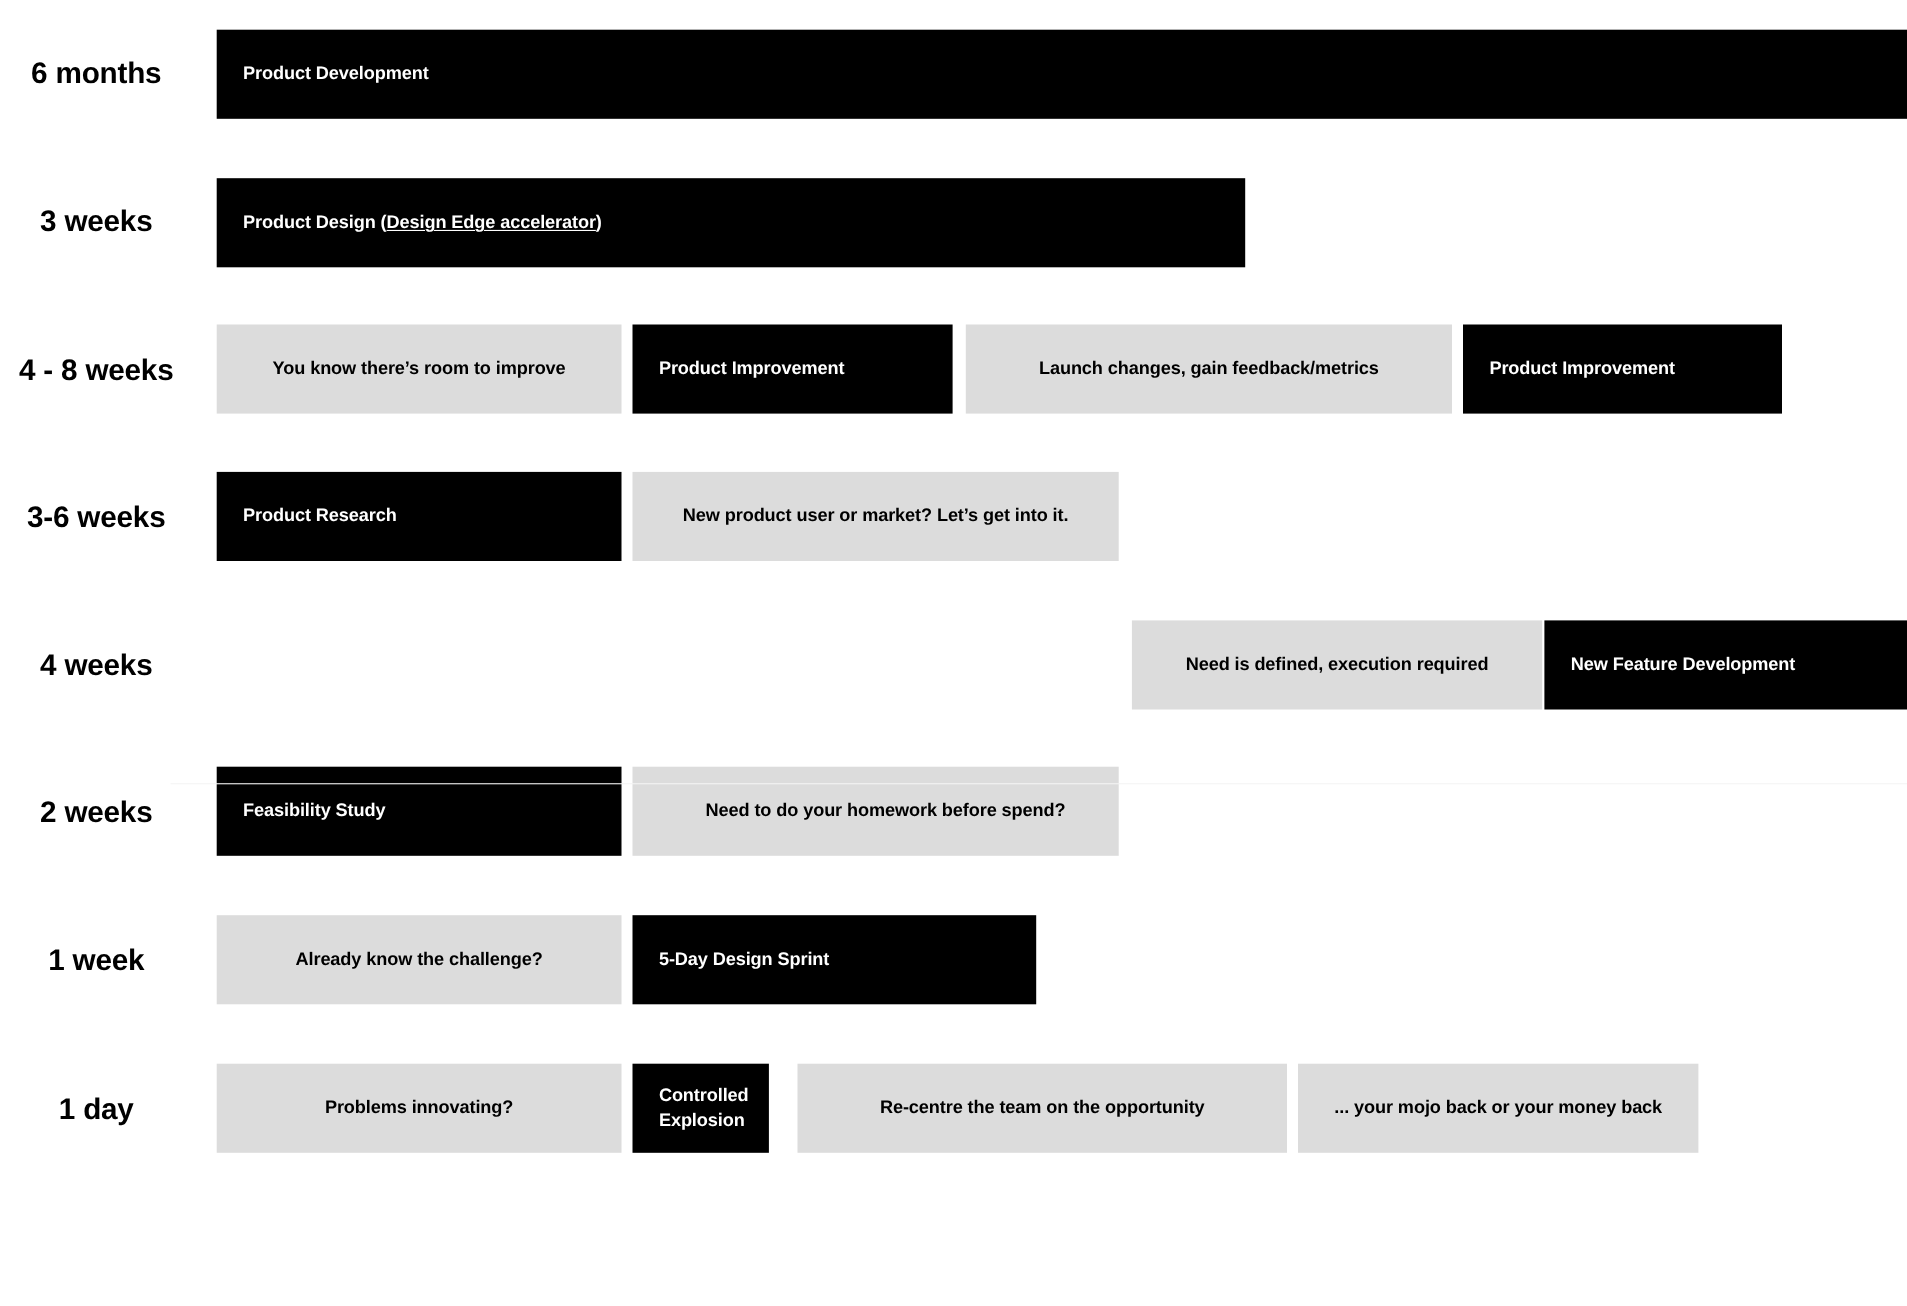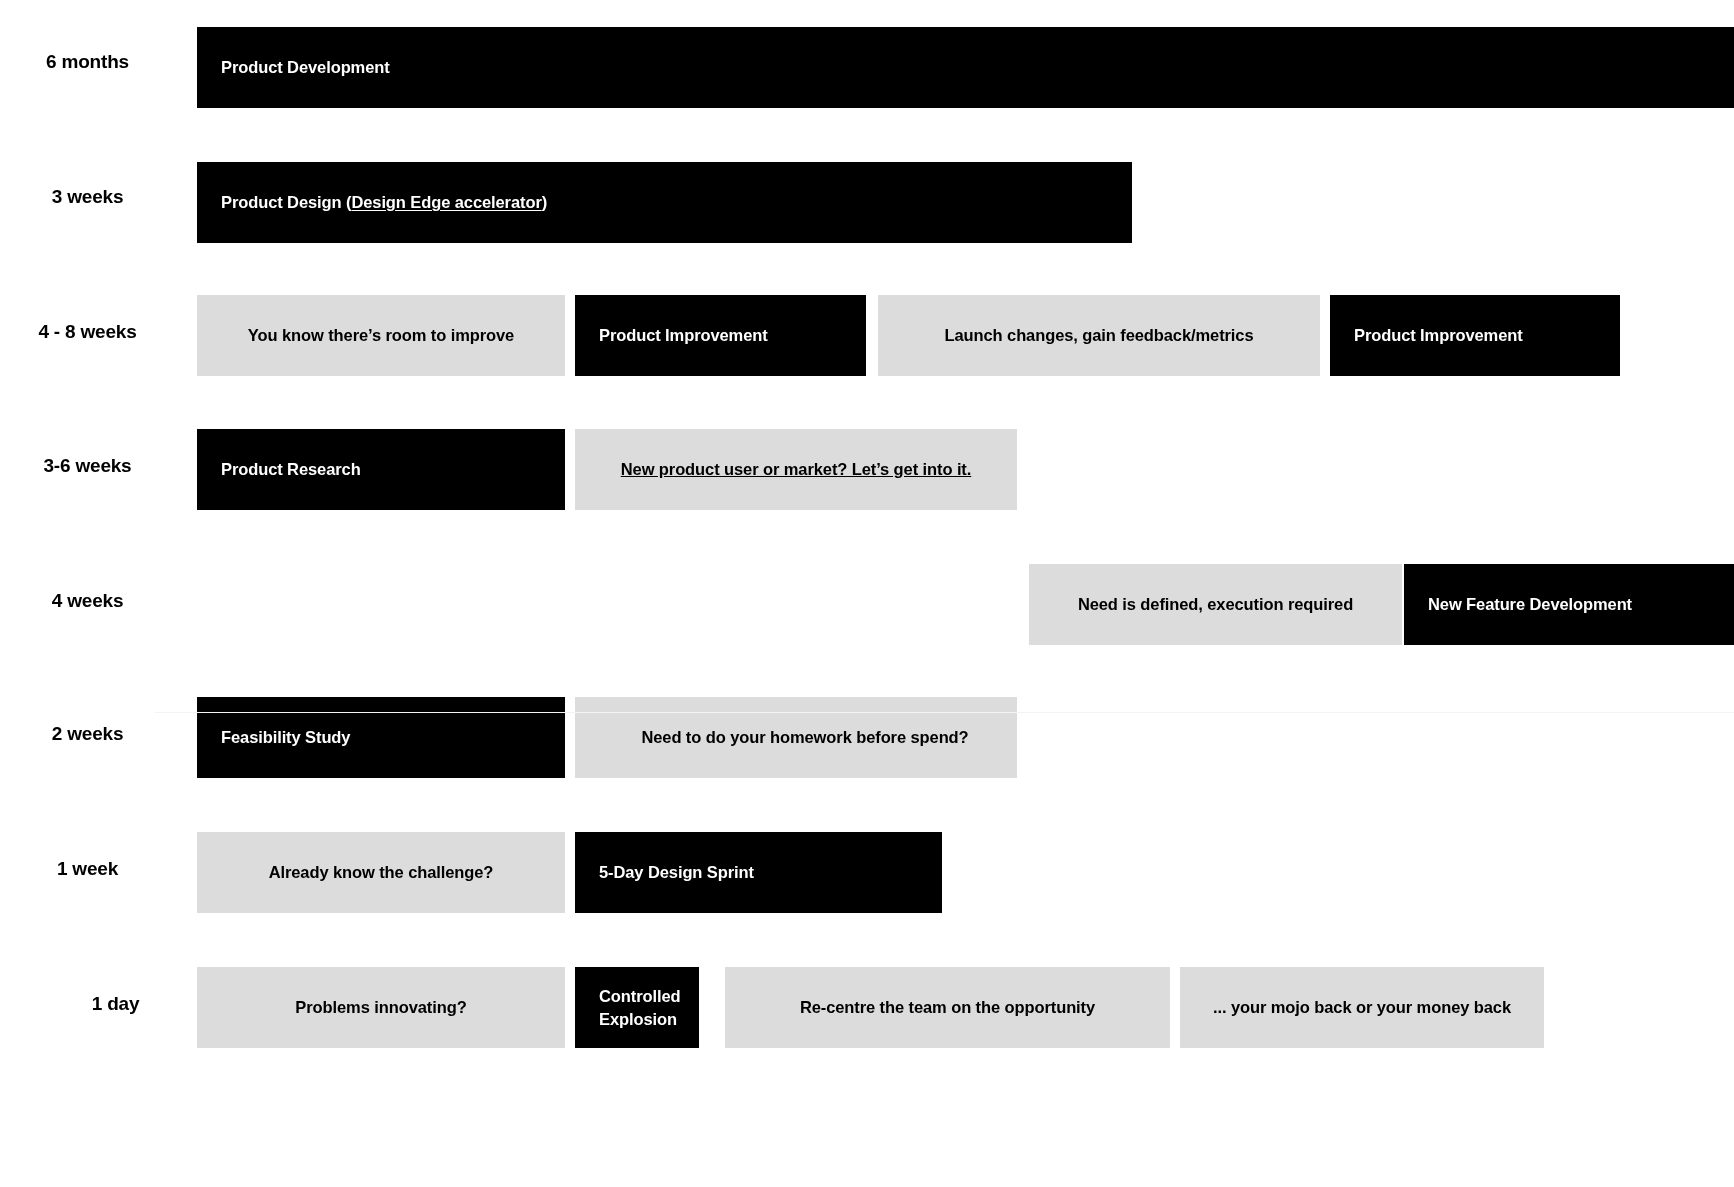--- a/index.html
+++ b/index.html
@@ -26,21 +26,21 @@
     position: absolute;
     left: 0;
     width: 1734px;
   }
 
   .row-label {
     position: absolute;
     left: 0;
     width: 175px;
     text-align: center;
-    font-size: 19px;
+    font-size: 27px;
     font-weight: 700;
     color: #000000;
     letter-spacing: -0.2px;
     white-space: nowrap;
   }
 
   .bar {
     position: absolute;
     display: flex;
     align-items: center;
@@ -120,21 +120,21 @@
       </div>
       <div class="bar dark" style="left: 1330px; width: 290px; top: 295px; height: 81px;">
         <span class="bar-text">Product Improvement</span>
       </div>
     </div>
     <div class="row" style="top: 0px;">
       <div class="row-label" style="top: 455px;">3-6 weeks</div>
       <div class="bar dark" style="left: 197px; width: 368px; top: 429px; height: 81px;">
         <span class="bar-text">Product Research</span>
       </div>
-      <div class="bar light" style="left: 575px; width: 442px; top: 429px; height: 81px; text-decoration: underline;">
+      <div class="bar light" style="left: 575px; width: 442px; top: 429px; height: 81px;">
         <span class="bar-text">New product user or market? Let’s get into it.</span>
       </div>
     </div>
     <div class="row" style="top: 0px;">
       <div class="row-label" style="top: 590px;">4 weeks</div>
       <div class="bar light" style="left: 1029px; width: 373px; top: 564px; height: 81px;">
         <span class="bar-text">Need is defined, execution required</span>
       </div>
       <div class="bar dark" style="left: 1404px; width: 330px; top: 564px; height: 81px;">
         <span class="bar-text">New Feature Development</span>
@@ -152,21 +152,21 @@
     <div class="row" style="top: 0px;">
       <div class="row-label" style="top: 858px;">1 week</div>
       <div class="bar light" style="left: 197px; width: 368px; top: 832px; height: 81px;">
         <span class="bar-text">Already know the challenge?</span>
       </div>
       <div class="bar dark" style="left: 575px; width: 367px; top: 832px; height: 81px;">
         <span class="bar-text">5-Day Design Sprint</span>
       </div>
     </div>
     <div class="row" style="top: 0px;">
-      <div class="row-label" style="top: 993px; padding-left: 28px;">1 day</div>
+      <div class="row-label" style="top: 993px;">1 day</div>
       <div class="bar light" style="left: 197px; width: 368px; top: 967px; height: 81px;">
         <span class="bar-text">Problems innovating?</span>
       </div>
       <div class="bar dark" style="left: 575px; width: 124px; top: 967px; height: 81px;">
         <span class="bar-text">Controlled
 Explosion</span>
       </div>
       <div class="bar light" style="left: 725px; width: 445px; top: 967px; height: 81px;">
         <span class="bar-text">Re-centre the team on the opportunity</span>
       </div>

